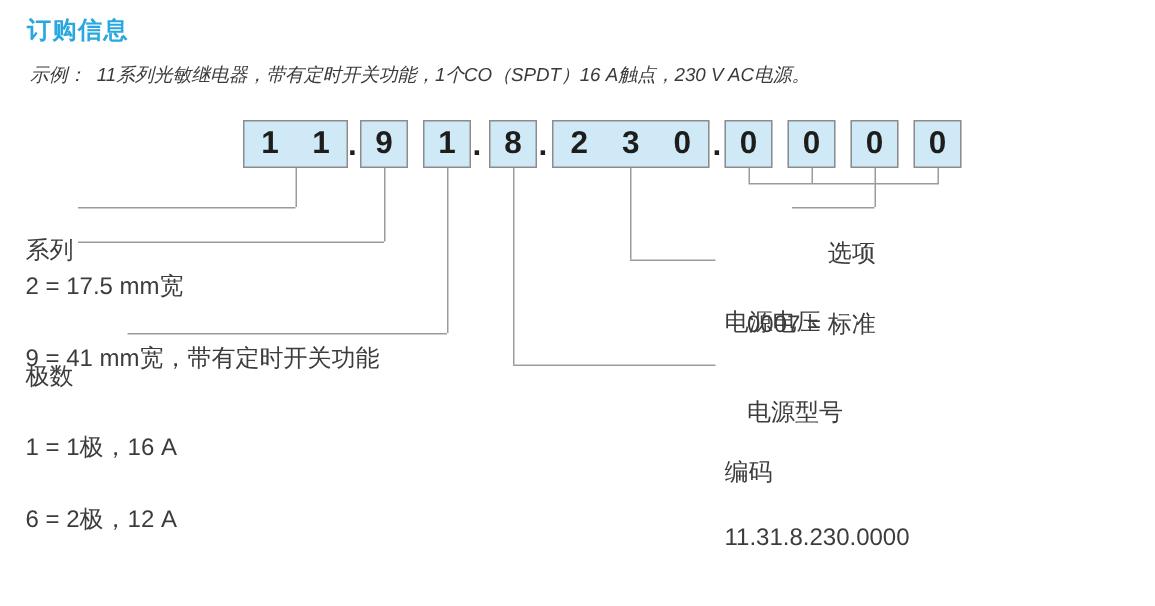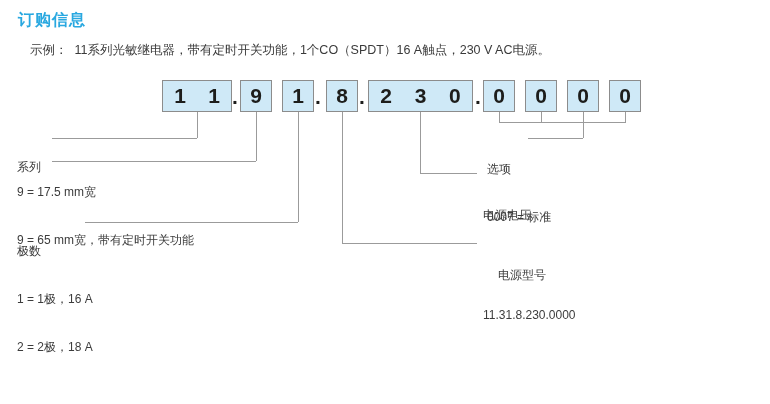--- a/index.html
+++ b/index.html
@@ -16,32 +16,32 @@
     background:#cfe9f7; border:1px solid #8c8c8c;
     display:flex; align-items:center; justify-content:space-around;
     font-size:21px; font-weight:bold; color:#1d1d1b;
   }
   .dot {
     position:absolute; top:84px; width:8px; text-align:center;
     font-size:21px; font-weight:bold; color:#1d1d1b; line-height:26px;
   }
   .hline { position:absolute; height:1px; background:#9b9b9b; }
   .vline { position:absolute; width:1px; background:#9b9b9b; }
-  .blk  { position:absolute; font-size:12px; line-height:16px; white-space:pre; }
+  .blk  { position:absolute; font-size:16px; line-height:16px; white-space:pre; }
   .blk .lbl { line-height:15px; }
   .codes { line-height:14px; }
   .codes .lbl { line-height:15px; margin-bottom:1px; }
 </style>
 </head>
 <body>
 
 <div class="page">
 
   <div class="abs title" style="left:18px; top:10px;">订购信息</div>
-  <div class="abs example" style="left:30px; top:42px;">示例：  11系列光敏继电器，带有定时开关功能，1个CO（SPDT）16 A触点，230 V AC电源。</div>
+  <div class="abs example" style="left:20px; top:42px;font-style:italic;">示例：  11系列光敏继电器，带有定时开关功能，1个CO（SPDT）16 A触点，230 V AC电源。</div>
 
   <div class="box" style="left:162px; width:70px;">
       <span style="display: contents;"><span>1</span><span>1</span></span>
     </div>
   <div class="dot" style="left:231px;">.</div>
   <div class="box" style="left:240px; width:32px;">
       <span style="display: contents;"><span>9</span></span>
     </div>
   <div class="box" style="left:282px; width:32px;">
       <span style="display: contents;"><span>1</span></span>
@@ -88,40 +88,41 @@
   <div class="vline" style="left:583px; top:112px; height:10px;"></div>
   <div class="vline" style="left:625px; top:112px; height:10px;"></div>
   <div class="hline" style="left:499px; top:122px; width:127px;"></div>
   <div class="vline" style="left:583px; top:122px; height:16px;"></div>
   <div class="hline" style="left:528px; top:138px; width:55px;"></div>
 
   <div class="blk" style="left:17px; top:128px;">
     <div class="lbl">系列</div>
   </div>
   <div class="blk" style="left:17px; top:152px;">
-    <div>9 = 17.5 mm宽</div>
-    <div>9 = 65 mm宽，带有定时开关功能</div>
+    <div>2 = 17.5 mm宽</div>
+    <div>9 = 41 mm宽，带有定时开关功能</div>
   </div>
   <div class="blk" style="left:17px; top:212px;">
     <div class="lbl">极数</div>
     <div>1 = 1极，16 A</div>
-    <div>2 = 2极，18 A</div>
+    <div>6 = 2极，12 A</div>
   </div>
 
-  <div class="blk" style="left:487px; top:130px;">
+  <div class="blk" style="left:498px; top:130px;text-align:right;">
     <div class="lbl">选项</div>
     <div>0007 = 标准</div>
   </div>
   <div class="blk" style="left:483px; top:176px;">
     <div class="lbl">电源电压</div>
   </div>
   <div class="blk" style="left:498px; top:236px;">
     <div class="lbl">电源型号</div>
   </div>
   <div class="blk codes" style="left:483px; top:280px;">
+    <div class="lbl">编码</div>
     <div>11.31.8.230.0000</div>
     
     
     
     
   </div>
 
 </div>
 
 </body></html>

